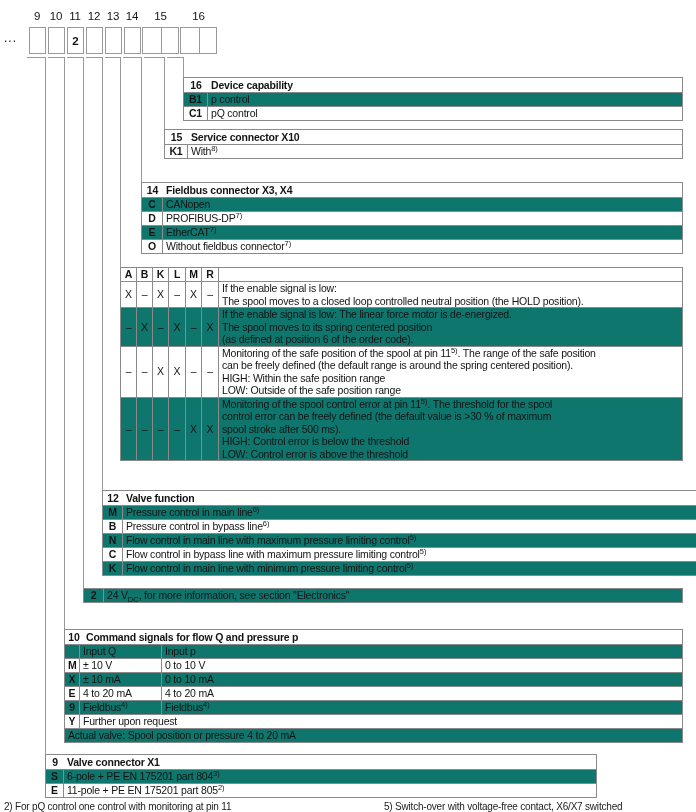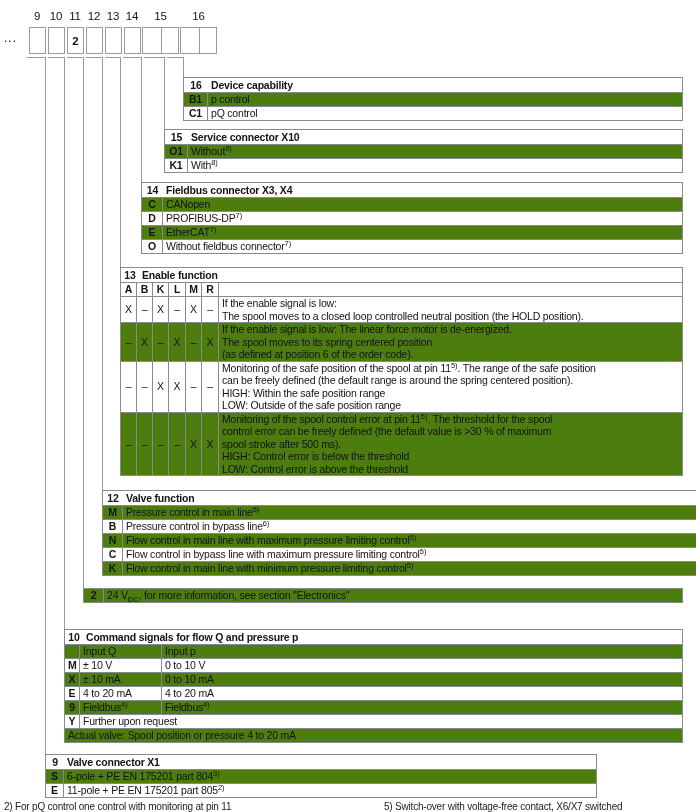--- a/index.html
+++ b/index.html
@@ -18,21 +18,21 @@
   
   table.ot{position:absolute;border-collapse:collapse;table-layout:fixed;
            font-size:10.5px;letter-spacing:-0.2px;line-height:12.5px;}
   table.ot td{border:1px solid #8a8a8a;padding:0 3px;height:13px;overflow:hidden;
               white-space:nowrap;vertical-align:middle;}
   tr.hdr td{font-weight:bold;height:14px;background:#fff;}
   .hnum{display:inline-block;text-align:center;font-weight:bold;}
   .htit{font-weight:bold;margin-left:6px;}
   td.code{text-align:center;font-weight:bold;padding:0 1px;}
   td.flag{text-align:center;font-weight:normal;padding:0 1px;}
-  tr.sh td{background:#4d7c0f;}
+  tr.sh td{background:#0f766e;}
   td.ml{white-space:normal;padding:1px 3px;line-height:12.5px;vertical-align:top;}
   td.ml div{white-space:nowrap;}
   sup.s{font-size:7.5px;letter-spacing:0;vertical-align:super;line-height:0;}
   sub.sb{font-size:7.5px;letter-spacing:0;vertical-align:sub;line-height:0;}
   .footnote{position:absolute;top:801px;font-size:10px;letter-spacing:-0.2px;color:#222;white-space:nowrap;}
 </style>
 </head>
 <body>
 
 <div class="ellipsis">...</div>
@@ -103,24 +103,20 @@
 <table class="ot" style="left:164px;top:129px;width:519px;">
   <colgroup>
       <col style="width:23px">
       <col>
     </colgroup>
   <tbody>
       <tr class="hdr">
         <td colspan="2">
     <span class="hnum" style="width:17px;">15</span><span class="htit">Service connector X10</span></td>
       </tr>
-  <tr class="sh">
-    <td class="code">O1</td>
-    <td><span>Without</span><sup class="s">9)</sup></td>
-      </tr>
   <tr>
     <td class="code">K1</td>
     <td><span>With</span><sup class="s">8)</sup></td>
       </tr>
 </tbody>
   </table>
 
 <table class="ot" style="left:141px;top:182px;width:542px;">
   <colgroup>
       <col style="width:21px">
@@ -154,24 +150,20 @@
   <colgroup>
       <col style="width:16px">
       <col style="width:16px">
       <col style="width:16px">
       <col style="width:17px">
       <col style="width:16px">
       <col style="width:17px">
       <col>
     </colgroup>
   <tbody>
-      <tr class="hdr">
-        <td colspan="7">
-    <span class="hnum" style="width:12px;">13</span><span class="htit">Enable function</span></td>
-      </tr>
   <tr>
     <td class="code">A</td>
     <td class="code">B</td>
     <td class="code">K</td>
     <td class="code">L</td>
     <td class="code">M</td>
     <td class="code">R</td>
     <td></td>
       </tr>
   <tr>

